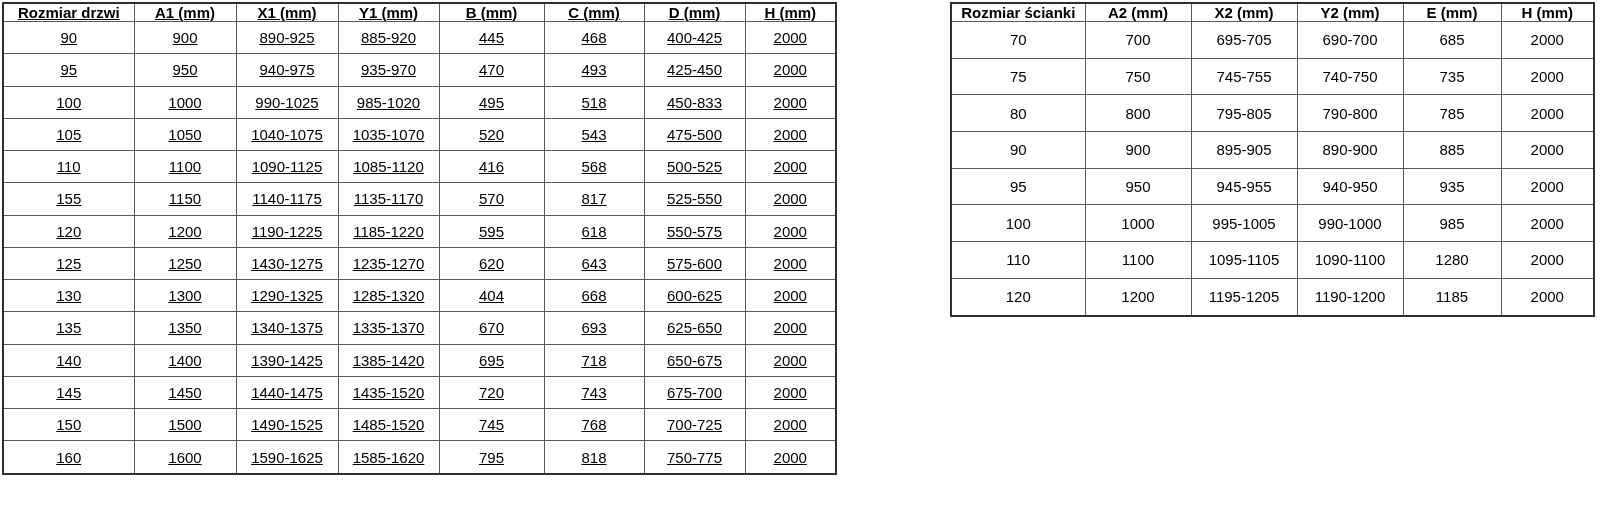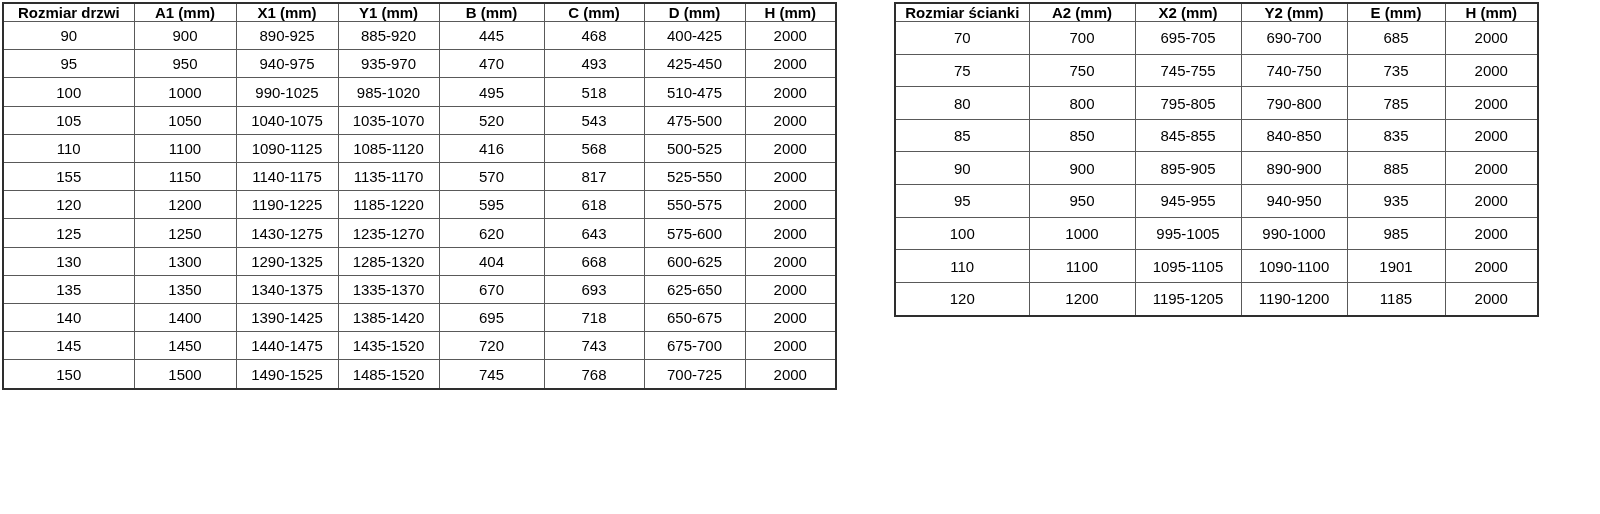--- a/index.html
+++ b/index.html
@@ -37,24 +37,25 @@
     color: #000000;
   }
   table.size-table td {
     font-weight: normal;
     color: #000000;
   }
   #door-table {
     left: 2px;
     top: 2px;
     width: 833px;
-    height: 388px;
+    height: 473px;
+    text-decoration: underline;
   }
   #wall-table {
-    left: 894px;
+    left: 950px;
     top: 2px;
     width: 643px;
     height: 315px;
   }
 </style>
 </head>
 <body>
 
 <div id="canvas">
 
@@ -102,21 +103,21 @@
           <td>425-450</td>
           <td>2000</td>
         </tr>
         <tr>
           <td>100</td>
           <td>1000</td>
           <td>990-1025</td>
           <td>985-1020</td>
           <td>495</td>
           <td>518</td>
-          <td>510-475</td>
+          <td>450-833</td>
           <td>2000</td>
         </tr>
         <tr>
           <td>105</td>
           <td>1050</td>
           <td>1040-1075</td>
           <td>1035-1070</td>
           <td>520</td>
           <td>543</td>
           <td>475-500</td>
@@ -203,20 +204,30 @@
           <td>2000</td>
         </tr>
         <tr>
           <td>150</td>
           <td>1500</td>
           <td>1490-1525</td>
           <td>1485-1520</td>
           <td>745</td>
           <td>768</td>
           <td>700-725</td>
+          <td>2000</td>
+        </tr>
+        <tr>
+          <td>160</td>
+          <td>1600</td>
+          <td>1590-1625</td>
+          <td>1585-1620</td>
+          <td>795</td>
+          <td>818</td>
+          <td>750-775</td>
           <td>2000</td>
         </tr>
       </tbody>
   </table>
 
   <table id="wall-table" class="size-table">
     <colgroup>
       <col style="width:134px">
       <col style="width:106px">
       <col style="width:106px">
@@ -253,28 +264,20 @@
         </tr>
         <tr>
           <td>80</td>
           <td>800</td>
           <td>795-805</td>
           <td>790-800</td>
           <td>785</td>
           <td>2000</td>
         </tr>
         <tr>
-          <td>85</td>
-          <td>850</td>
-          <td>845-855</td>
-          <td>840-850</td>
-          <td>835</td>
-          <td>2000</td>
-        </tr>
-        <tr>
           <td>90</td>
           <td>900</td>
           <td>895-905</td>
           <td>890-900</td>
           <td>885</td>
           <td>2000</td>
         </tr>
         <tr>
           <td>95</td>
           <td>950</td>
@@ -289,21 +292,21 @@
           <td>995-1005</td>
           <td>990-1000</td>
           <td>985</td>
           <td>2000</td>
         </tr>
         <tr>
           <td>110</td>
           <td>1100</td>
           <td>1095-1105</td>
           <td>1090-1100</td>
-          <td>1901</td>
+          <td>1280</td>
           <td>2000</td>
         </tr>
         <tr>
           <td>120</td>
           <td>1200</td>
           <td>1195-1205</td>
           <td>1190-1200</td>
           <td>1185</td>
           <td>2000</td>
         </tr>

